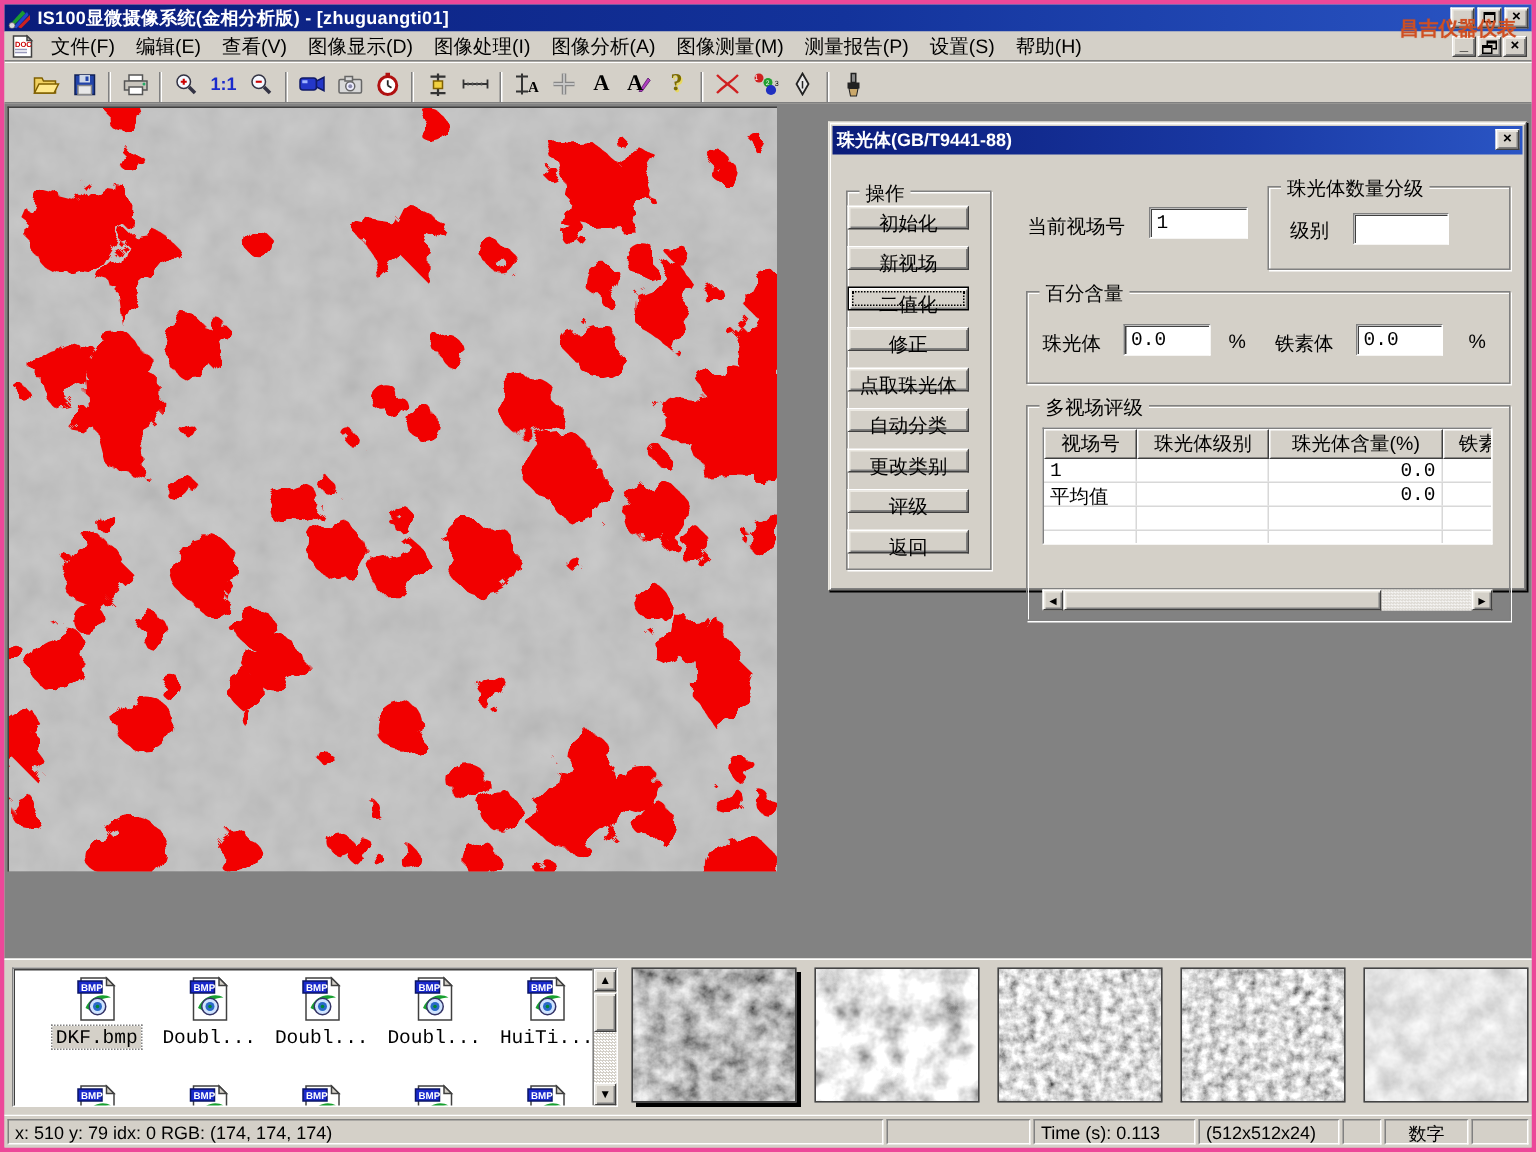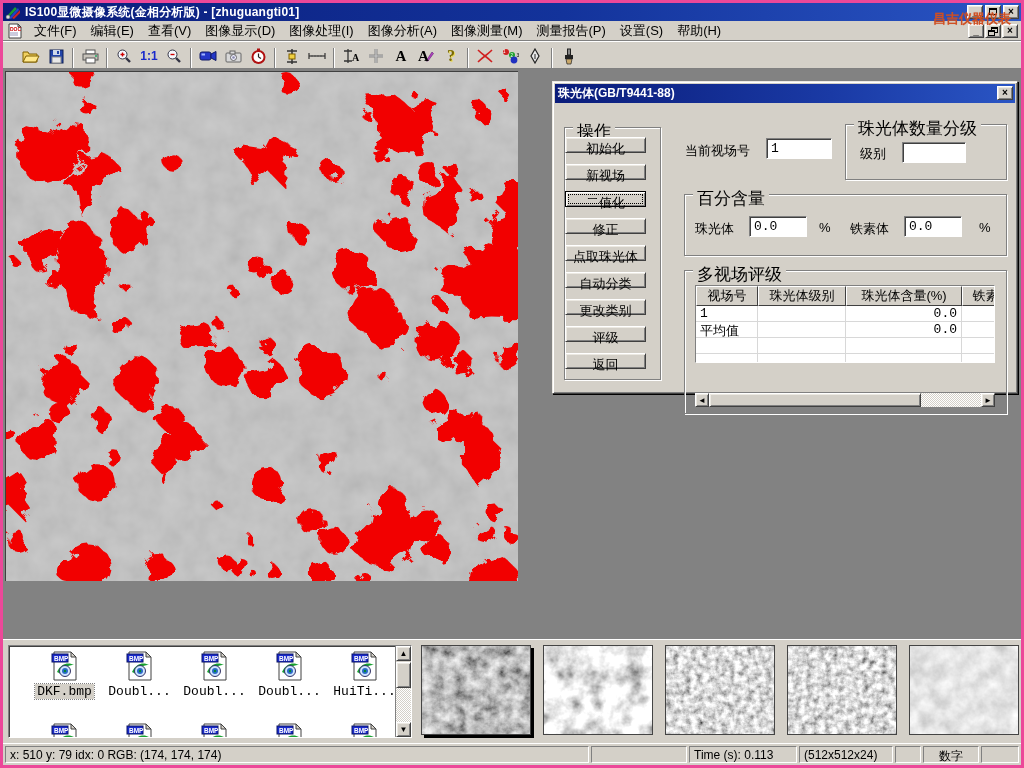--- a/index.html
+++ b/index.html
@@ -36,21 +36,21 @@
   .workspace { flex:1 1 auto; background:#828282; position:relative; overflow:hidden; }
   .canvasbox { position:absolute; left:2px; top:2px; width:513px; height:510px; border-top:1px solid #404040; border-left:1px solid #404040; }
   .canvasbox svg { display:block; }
 
   
   .dialog { position:absolute; left:549px; top:12px; width:466px; height:313px; background:#d4d0c8; border:1px solid; border-color:#ece9e2 #404040 #404040 #ece9e2; box-shadow:inset 1px 1px 0 #ffffff, inset -1px -1px 0 #808080, 1px 1px 0 #000; }
   .dlg-title { height:19px; margin:2px; background:linear-gradient(90deg,#0a1c7a 0%,#1a3aa5 60%,#2a55c4 100%); display:flex; align-items:center; padding:0 3px; position:relative; }
   .dlg-title .dttext { color:#fff; font-weight:bold; font-size:12px; }
   .dlg-close { position:absolute; right:2px; top:2px; width:16px; height:14px; font-size:10px; line-height:12px; text-align:center; font-weight:bold; }
   .groupbox { position:absolute; border:1px solid #808080; box-shadow:inset 1px 1px 0 #ffffff, 1px 1px 0 #ffffff; }
-  .grouplabel { position:absolute; top:-8px; left:8px; background:#d4d0c8; padding:0 4px; font-size:17px; }
+  .grouplabel { position:absolute; top:-8px; left:8px; background:#d4d0c8; padding:0 4px; font-size:13px; }
   .opbtn { position:absolute; left:12px; width:81px; height:16px; font-size:13px; text-align:center; line-height:22px; }
   .opbtn.default { border:1px solid #000; outline:1px dotted #000; outline-offset:-4px; box-shadow:inset 1px 1px 0 #fff, inset -1px -1px 0 #808080, inset 2px 2px 0 #ece9e2; }
   .dlabel { position:absolute; font-size:13px; white-space:nowrap; }
   .dinput { position:absolute; height:21px; font-size:13px; font-family:"Liberation Mono",monospace; padding:1px 4px; }
   .dinput input { border:none; outline:none; width:100%; height:100%; font:inherit; background:transparent; }
 
   
   .mtable { position:absolute; left:10px; top:18px; width:300px; height:114px; background:#fff; border:1px solid; border-color:#808080 #fff #fff #808080; overflow:hidden; }
   .mt-headrow { display:flex; height:20px; }
   .mt-h { background:#d4d0c8; border:1px solid; border-color:#ffffff #404040 #404040 #ffffff; font-size:13px; display:flex; align-items:center; justify-content:center; overflow:hidden; white-space:nowrap; flex:0 0 auto; }

